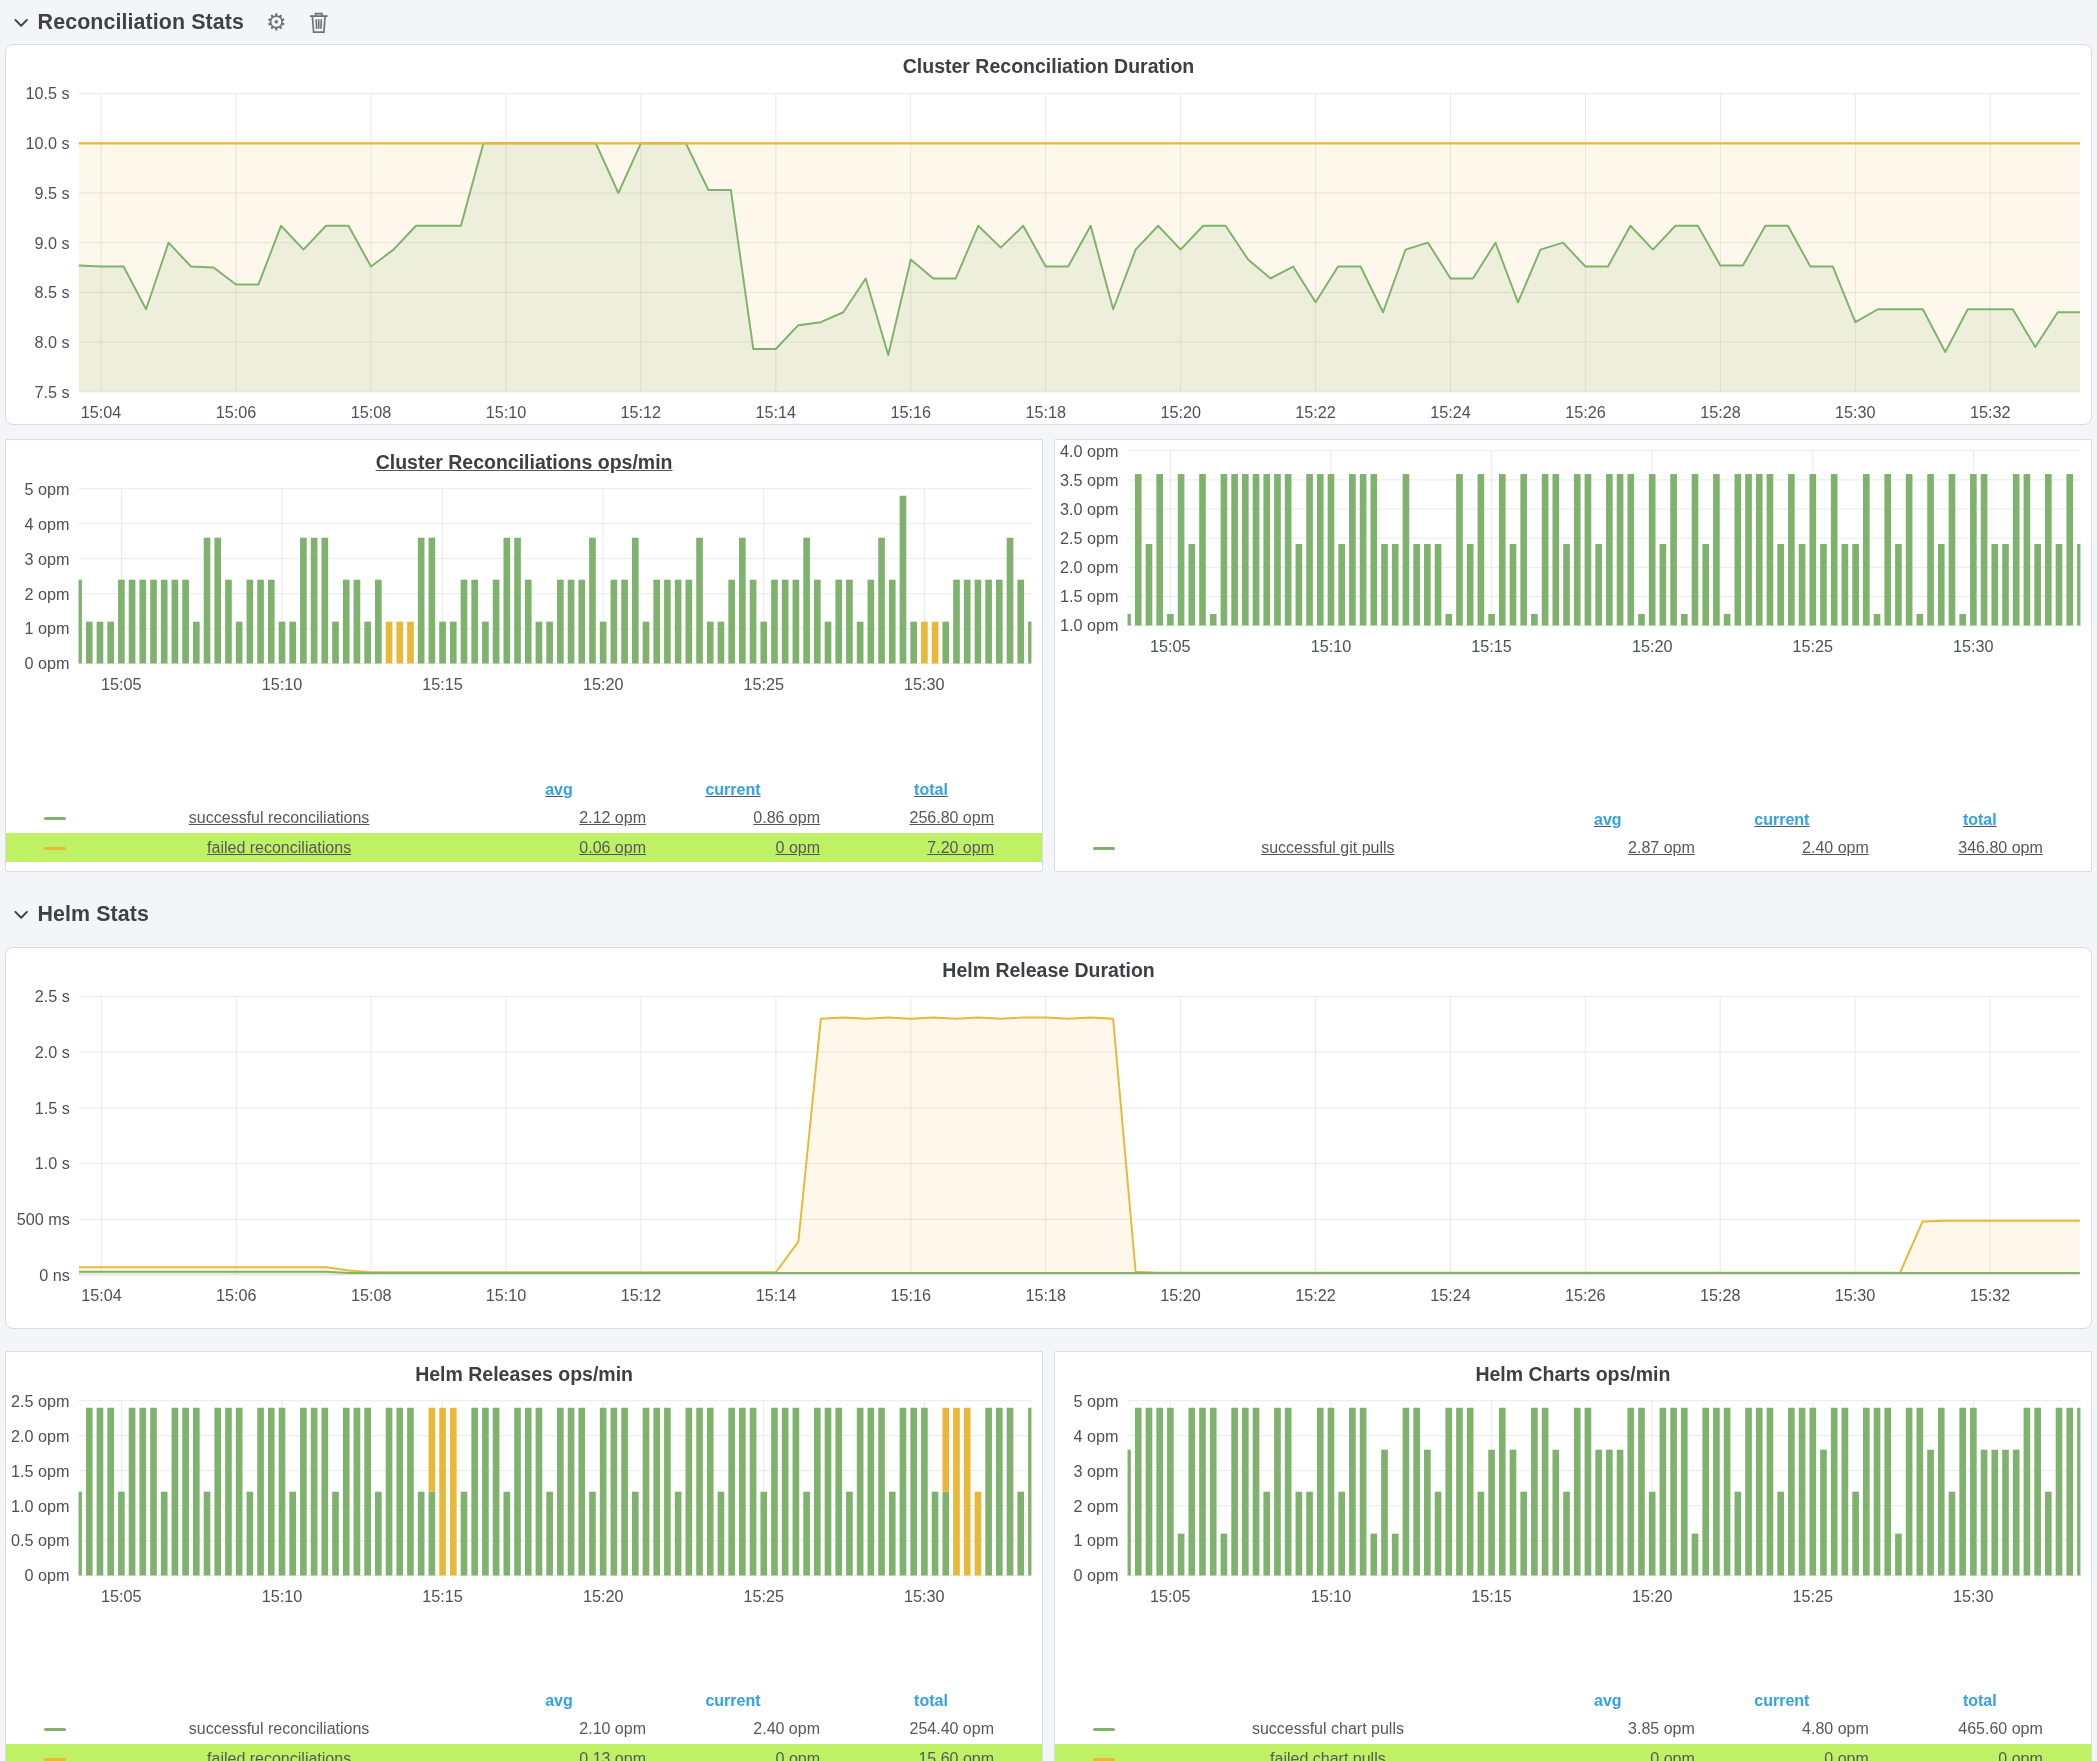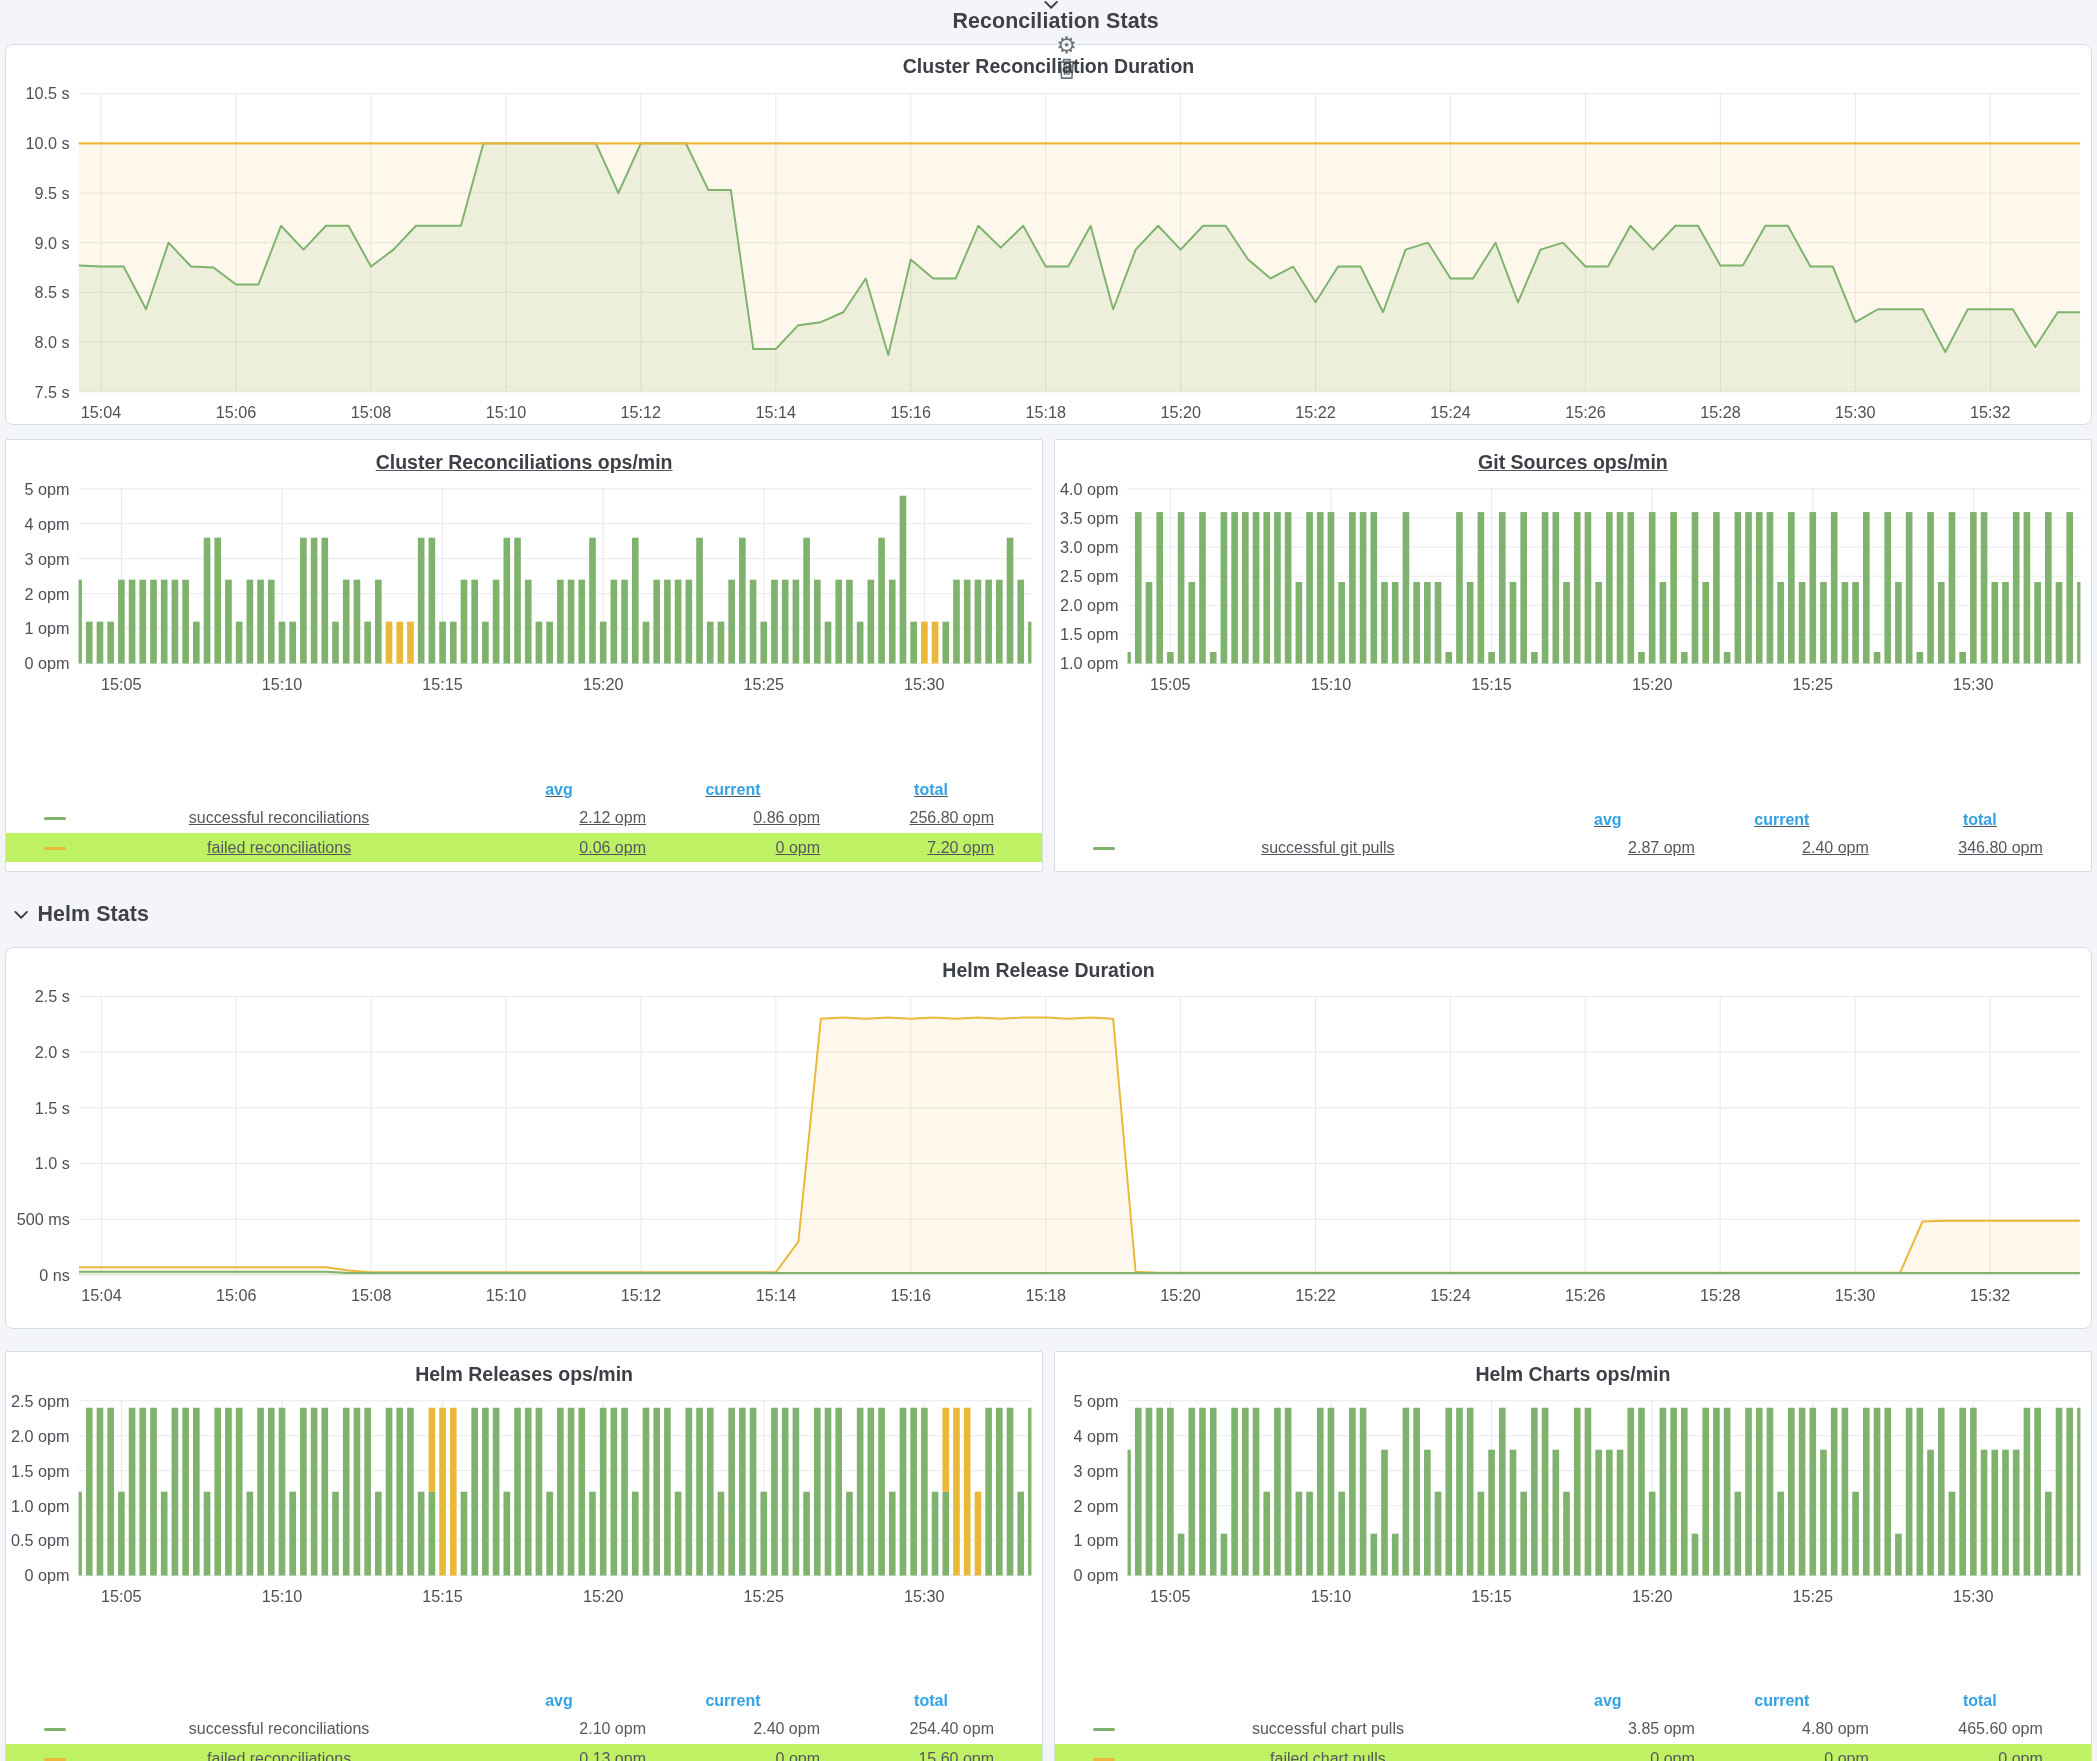--- a/index.html
+++ b/index.html
@@ -3,21 +3,21 @@
 <meta charset="utf-8">
 <style>
   html,body{margin:0;padding:0;}
   body{
     width:2097px;height:1761px;overflow:hidden;
     background:#F3F5F8;
     font-family:"Liberation Sans",sans-serif;
     color:#52545C;
   }
   .section-header{display:flex;align-items:center;padding-left:14.3px;}
-  .section-header.first{height:44px;flex-direction:column;}
+  .section-header.first{height:44px;}
   .section-header.helm{height:66px;}
   .chev{margin-right:9px;display:flex;align-items:center;}
   .section-title{font-size:21.4px;font-weight:bold;color:#3E4148;letter-spacing:0.1px;}
   .hdr-icon{margin-left:22px;color:#6D737C;display:flex;align-items:center;cursor:pointer;}
   .gear-glyph{font-family:"DejaVu Sans",sans-serif;font-size:23px;line-height:1;color:#6D737C;}
   .rows-wrap{padding:0 5.2px;}
   .row{display:flex;gap:11px;}
   .panel{
     background:#FFFFFF;border:0.6px solid #D8DCE3;border-radius:1.9px;
     box-sizing:border-box;display:flex;flex-direction:column;
@@ -288,21 +288,20 @@
             <td class="val">0.06 opm</td>
             <td class="val">0 opm</td>
             <td class="val pad-r">7.20 opm</td>
           </tr>
         </tbody>
           </table>
       </div>
     </div>
 
     <div class="panel panel-half">
-      <div class="panel-title">Git Sources ops/min</div>
       <svg class="chart h340" viewBox="0 0 1599 340">
           <line x1="178.11085530529283" y1="16" x2="178.11085530529283" y2="286" stroke="#E7E8EA" stroke-width="1.5"></line>
           <text x="178.11085530529283" y="326" text-anchor="middle">15:05</text>
           <line x1="426.03276074777693" y1="16" x2="426.03276074777693" y2="286" stroke="#E7E8EA" stroke-width="1.5"></line>
           <text x="426.03276074777693" y="326" text-anchor="middle">15:10</text>
           <line x1="673.954666190261" y1="16" x2="673.954666190261" y2="286" stroke="#E7E8EA" stroke-width="1.5"></line>
           <text x="673.954666190261" y="326" text-anchor="middle">15:15</text>
           <line x1="921.8765716327451" y1="16" x2="921.8765716327451" y2="286" stroke="#E7E8EA" stroke-width="1.5"></line>
           <text x="921.8765716327451" y="326" text-anchor="middle">15:20</text>
           <line x1="1169.7984770752294" y1="16" x2="1169.7984770752294" y2="286" stroke="#E7E8EA" stroke-width="1.5"></line>

